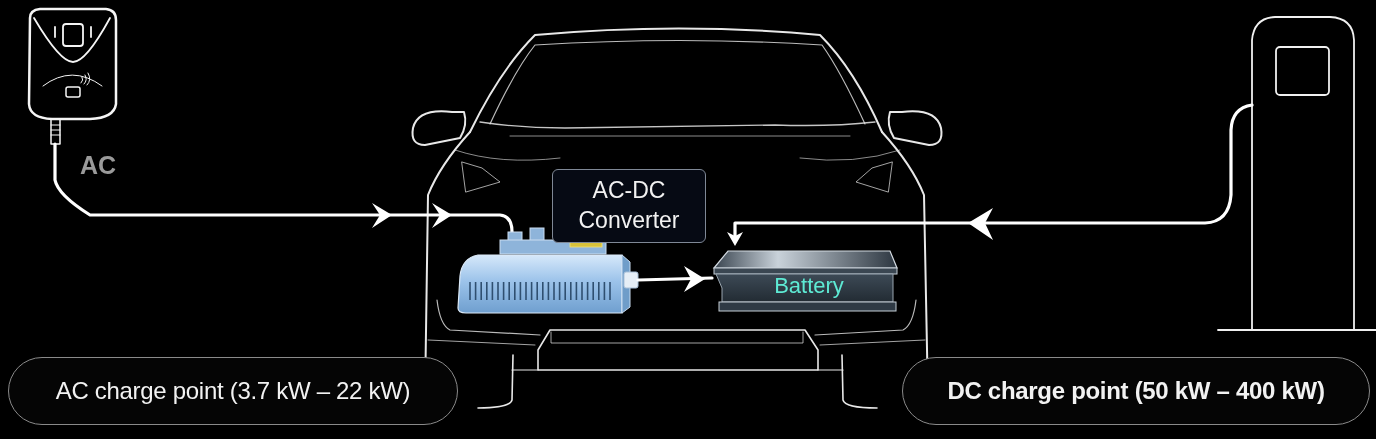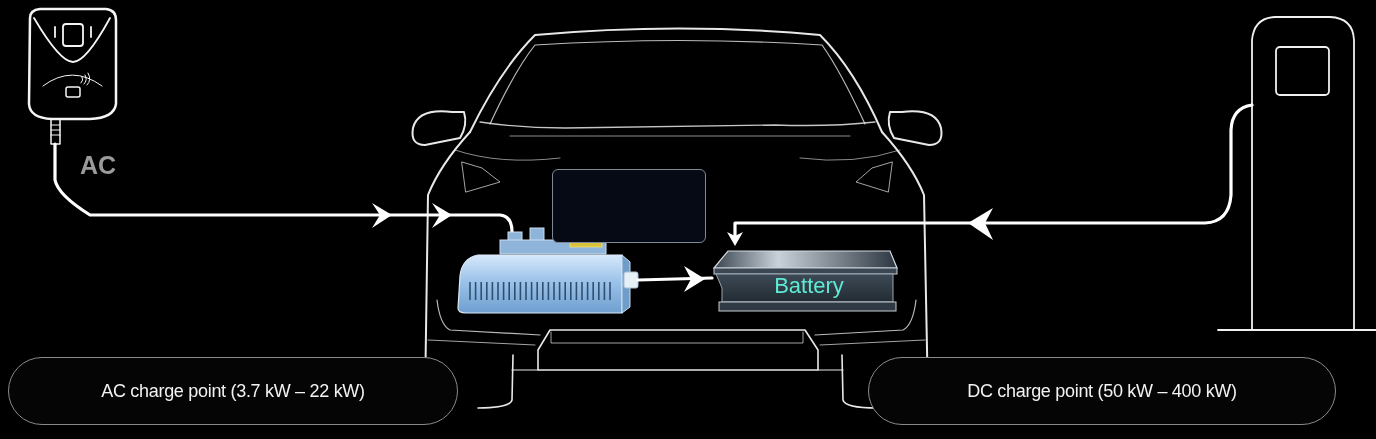--- a/index.html
+++ b/index.html
@@ -1,24 +1,24 @@
 <!DOCTYPE html>
 <html><head>
 <meta charset="utf-8">
 <style>
   html, body { margin:0; padding:0; background:#000; }
   body { width:1376px; height:439px; position:relative; overflow:hidden; font-family:"Liberation Sans", sans-serif; }
   #scene { position:absolute; left:0; top:0; width:1376px; height:439px; }
   .pill {
     position:absolute; height:68px; border:1.5px solid #8a8a8a; border-radius:34px;
-    background:#050505; color:#f2f2f2; font-size:18px; display:flex; align-items:center; justify-content:center;
+    background:#050505; color:#f2f2f2; font-size:24px; display:flex; align-items:center; justify-content:center;
     box-sizing:border-box; letter-spacing:-0.3px;
   }
   #pill-ac { left:8px; top:357px; width:450px; }
-  #pill-dc { left:868px; top:357px; width:468px; }
+  #pill-dc { left:902px; top:357px; width:468px;font-weight:bold; }
   .label-ac { position:absolute; left:80px; top:151px; color:#9a9a9a; font-weight:bold; font-size:25px; }
   .converter-box {
     position:absolute; left:552px; top:169px; width:154px; height:74px; box-sizing:border-box;
     border:1.5px solid #7f8896; border-radius:6px; background:#060a14; color:#f2f2f2;
     font-size:23px; text-align:center; line-height:30px; padding-top:5px;
   }
   .battery-label { position:absolute; left:720px; top:273px; width:178px; text-align:center; color:#5eead4; font-size:22px; }
 </style>
 </head>
 <body>
@@ -161,20 +161,22 @@
     <path d="M728 251 L 890 251 L 897 268 L 714 268 Z" fill="url(#batTop)" stroke="#d4dbe2" stroke-width="1.2"></path>
     <rect x="714" y="268" width="183" height="6" fill="#3b4752" stroke="#c5ced6" stroke-width="1"></rect>
     <path d="M716 274 L 722 288 L 722 302 L 893 302 L 893 274 Z" fill="url(#batBody)" stroke="#9aa6b1" stroke-width="1"></path>
     <rect x="719" y="302" width="177" height="9" fill="#2f3a45" stroke="#c5ced6" stroke-width="1"></rect>
   </g>
 </svg>
 
 <div class="label-ac">AC</div>
 
 <div class="converter-box">
+  <div>AC-DC</div>
+  <div>Converter</div>
 </div>
 
 <div class="battery-label">Battery</div>
 
 <div id="pill-ac" class="pill">
   <span>AC charge point (3.7 kW – 22 kW)</span>
 </div>
 <div id="pill-dc" class="pill">
   <span>DC charge point (50 kW – 400 kW)</span>
 </div>

